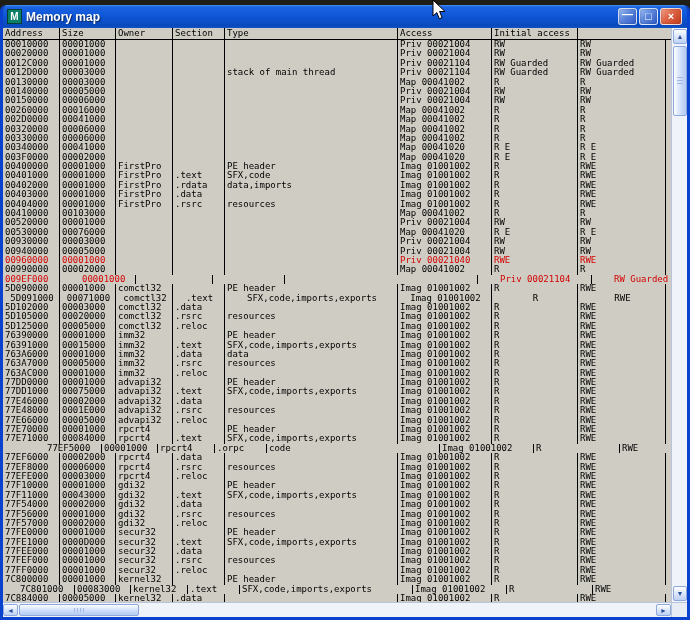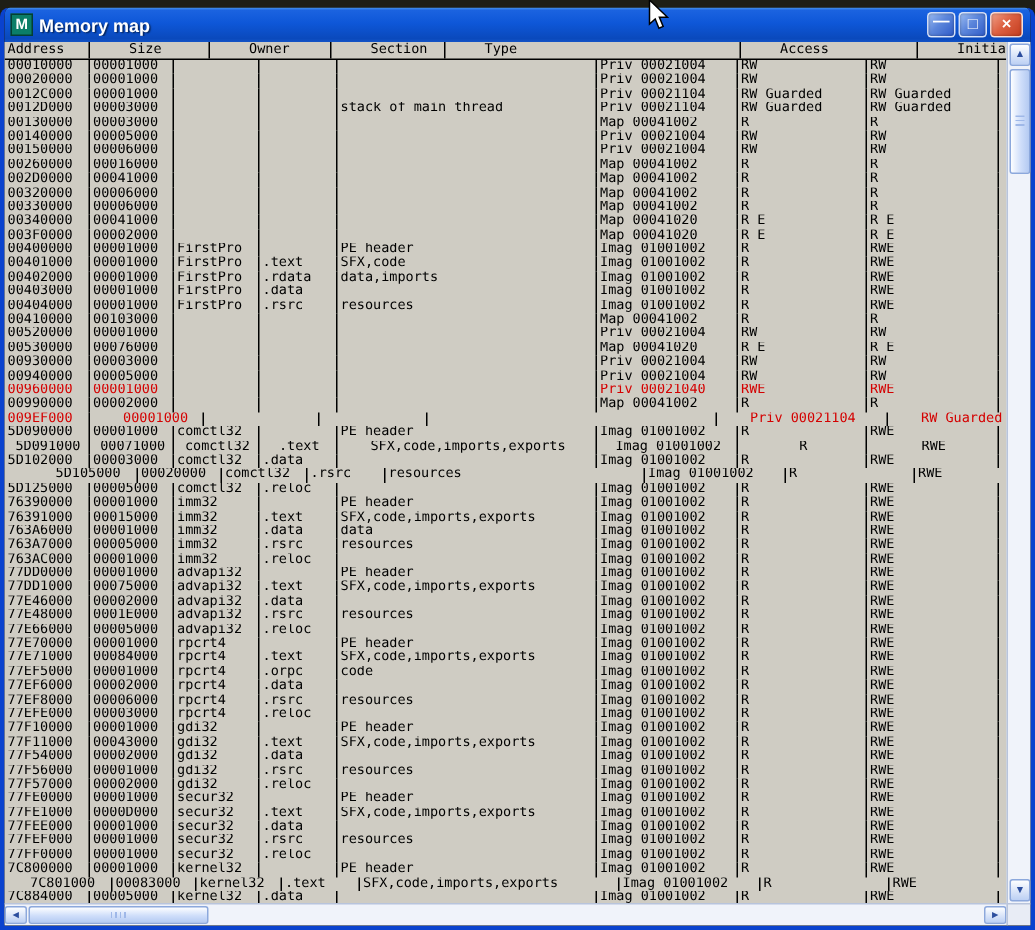--- a/index.html
+++ b/index.html
@@ -125,21 +125,21 @@
     <span class="tb-buttons">
       <span class="tb-btn min">
           <span>—</span>
         </span>
       <span class="tb-btn"><span>□</span></span>
       <span class="tb-btn close"><span>×</span></span>
     </span>
   </div>
   <div class="client">
     <div class="table">
-      <div class="thead" id="thead" style="grid-template-columns: 57px 56px 57px 52px 173px 94px 86px 88px; gap: 24px;">
+      <div class="thead" id="thead" style="grid-template-columns: 57px 56px 57px 52px 173px 94px 86px 88px;">
           <div class="cell hcell">Address</div>
           <div class="cell hcell">Size</div>
           <div class="cell hcell">Owner</div>
           <div class="cell hcell">Section</div>
           <div class="cell hcell">Type</div>
           <div class="cell hcell">Access</div>
           <div class="cell hcell">Initial access</div>
         </div>
       <div class="tbody" id="tbody">
           <div class="row" style="grid-template-columns: 57px 56px 57px 52px 173px 94px 86px 88px;">
@@ -425,21 +425,21 @@
           <div class="row" style="grid-template-columns: 57px 56px 57px 52px 173px 94px 86px 88px;">
             <div class="cell">5D102000</div>
             <div class="cell">00003000</div>
             <div class="cell">comctl32</div>
             <div class="cell">.data</div>
             <div class="cell"></div>
             <div class="cell">Imag 01001002</div>
             <div class="cell">R</div>
             <div class="cell">RWE</div>
           </div>
-          <div class="row" style="grid-template-columns: 57px 56px 57px 52px 173px 94px 86px 88px; margin-left: 32px;">
+          <div class="row" style="grid-template-columns: 57px 56px 57px 52px 173px 94px 86px 88px;">
             <div class="cell">5D105000</div>
             <div class="cell">00020000</div>
             <div class="cell">comctl32</div>
             <div class="cell">.rsrc</div>
             <div class="cell">resources</div>
             <div class="cell">Imag 01001002</div>
             <div class="cell">R</div>
             <div class="cell">RWE</div>
           </div>
           <div class="row" style="grid-template-columns: 57px 56px 57px 52px 173px 94px 86px 88px;">
@@ -565,21 +565,21 @@
           <div class="row" style="grid-template-columns: 57px 56px 57px 52px 173px 94px 86px 88px;">
             <div class="cell">77E71000</div>
             <div class="cell">00084000</div>
             <div class="cell">rpcrt4</div>
             <div class="cell">.text</div>
             <div class="cell">SFX,code,imports,exports</div>
             <div class="cell">Imag 01001002</div>
             <div class="cell">R</div>
             <div class="cell">RWE</div>
           </div>
-          <div class="row" style="grid-template-columns: 57px 56px 57px 52px 173px 94px 86px 88px;">
+          <div class="row" style="grid-template-columns: 57px 56px 57px 52px 173px 94px 86px 88px; padding-left: 42px;">
             <div class="cell">77EF5000</div>
             <div class="cell">00001000</div>
             <div class="cell">rpcrt4</div>
             <div class="cell">.orpc</div>
             <div class="cell">code</div>
             <div class="cell">Imag 01001002</div>
             <div class="cell">R</div>
             <div class="cell">RWE</div>
           </div>
           <div class="row" style="grid-template-columns: 57px 56px 57px 52px 173px 94px 86px 88px;">

